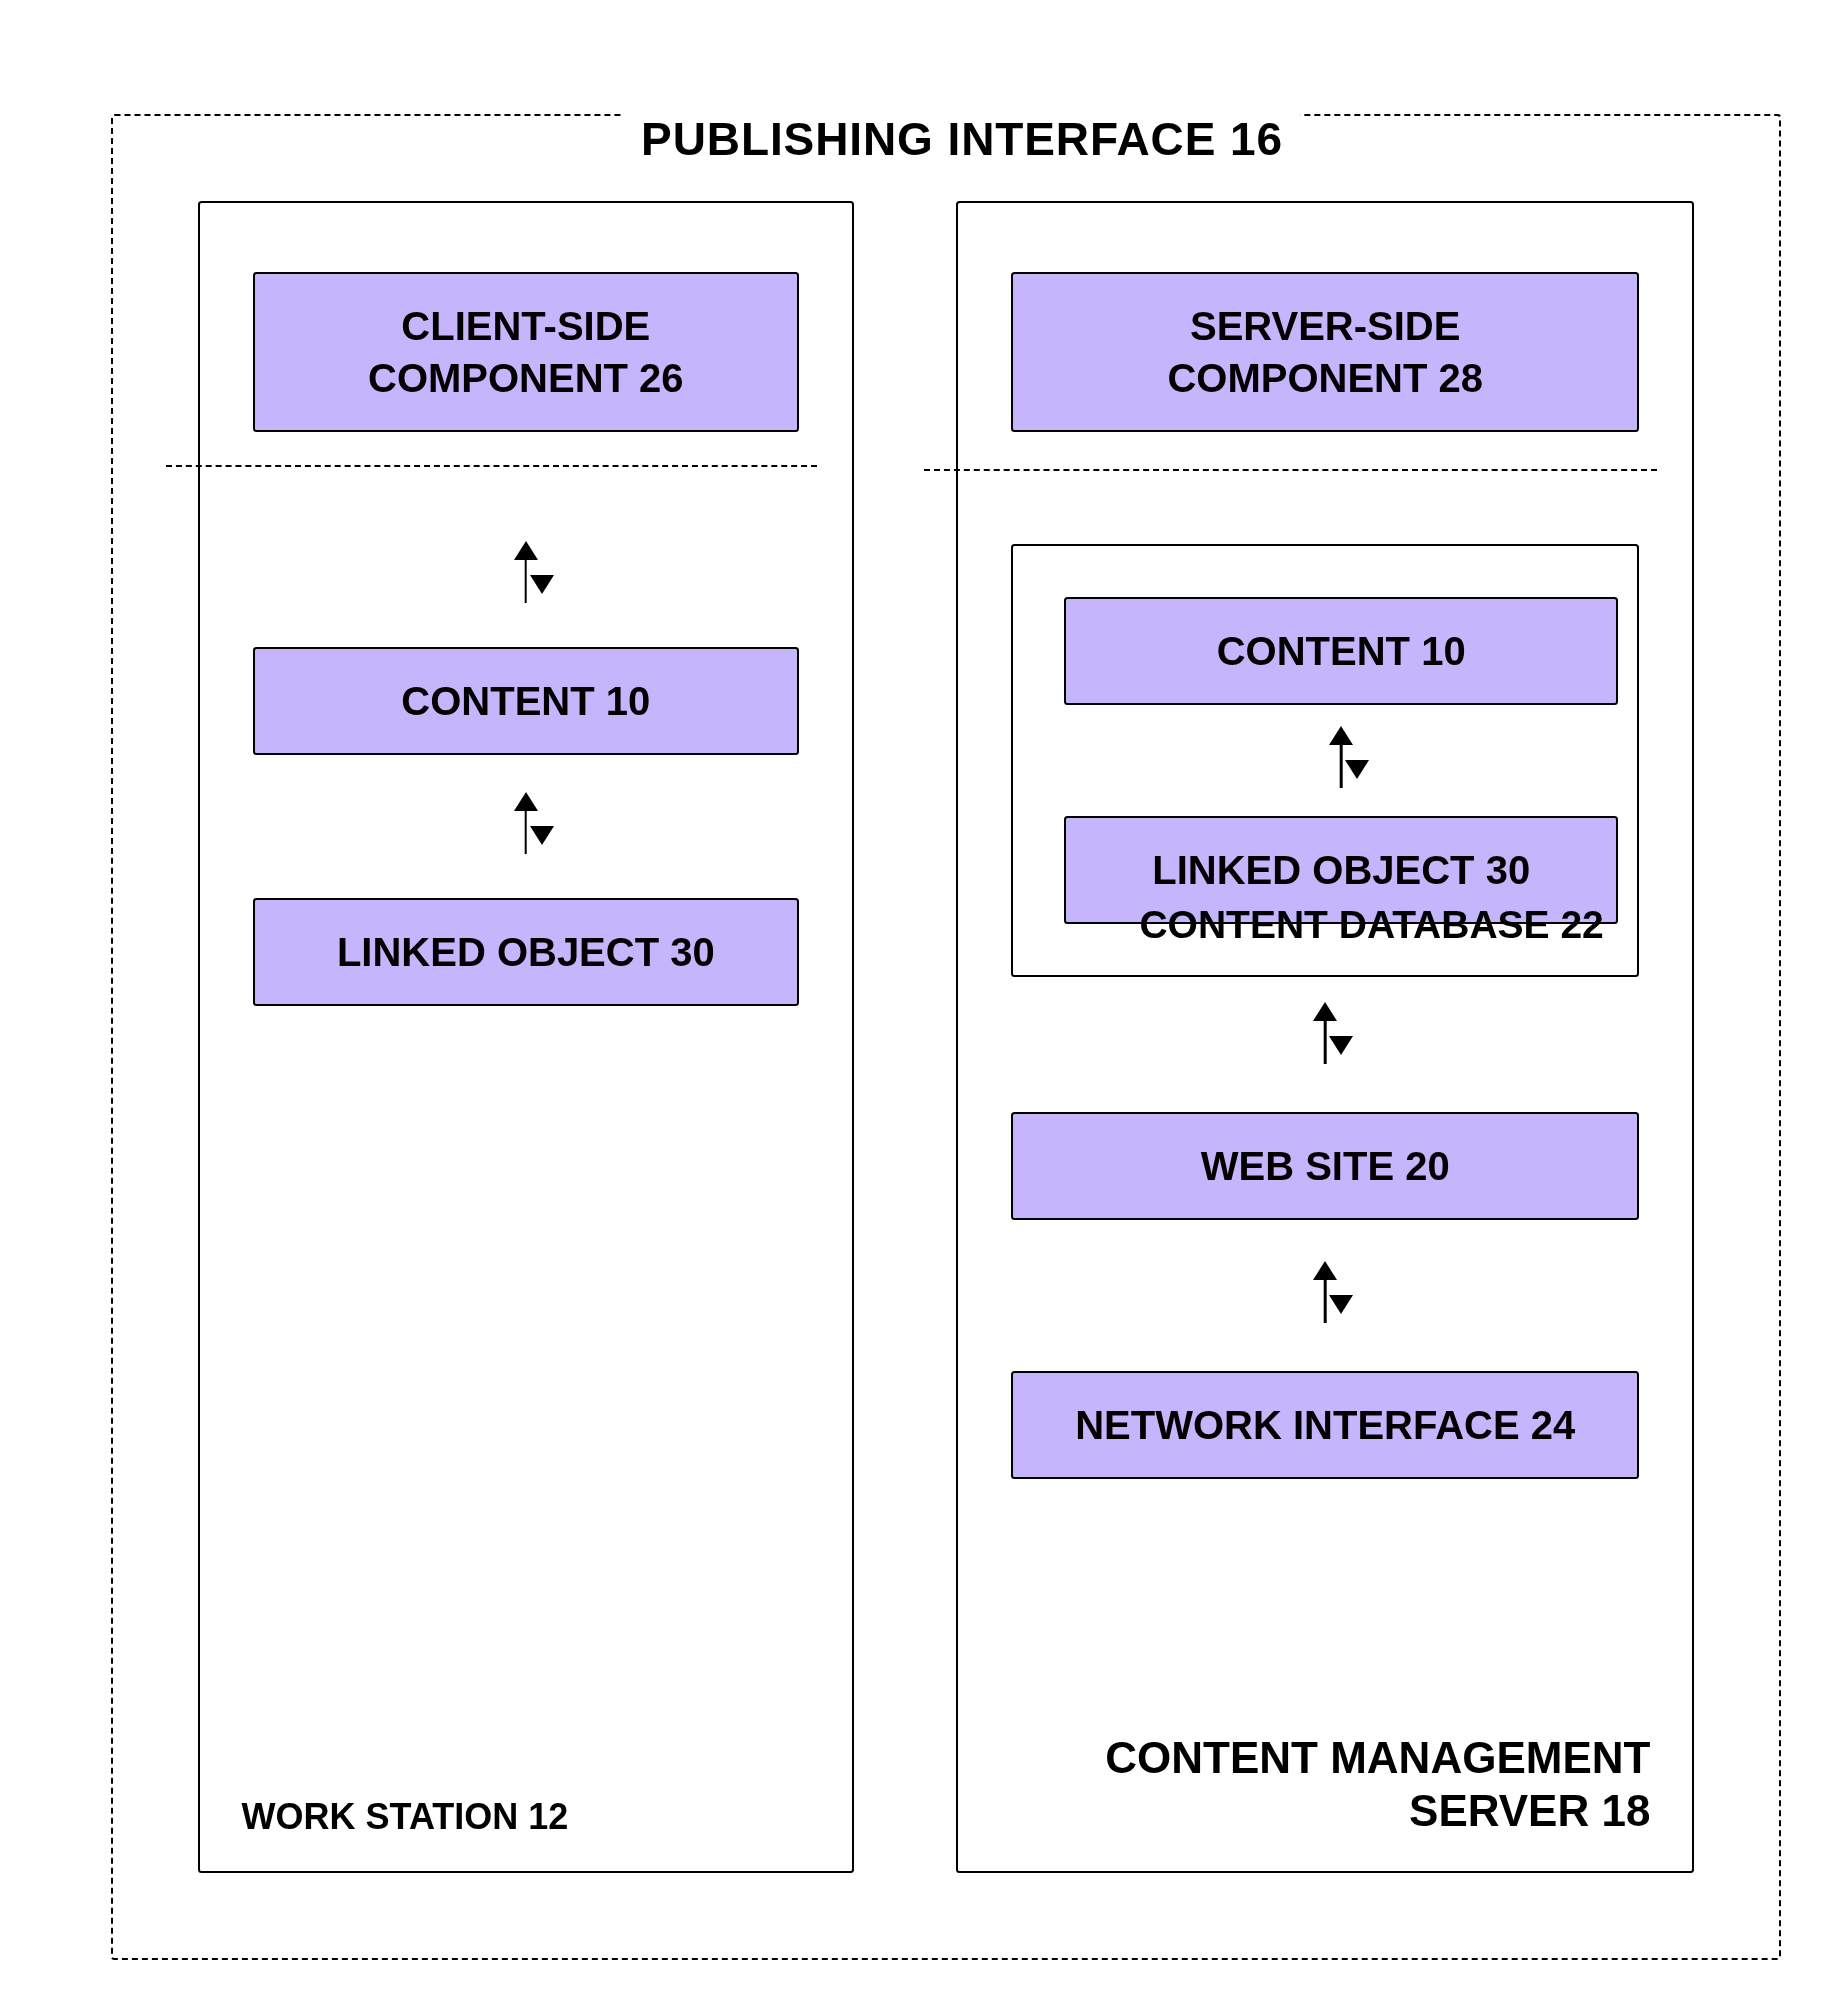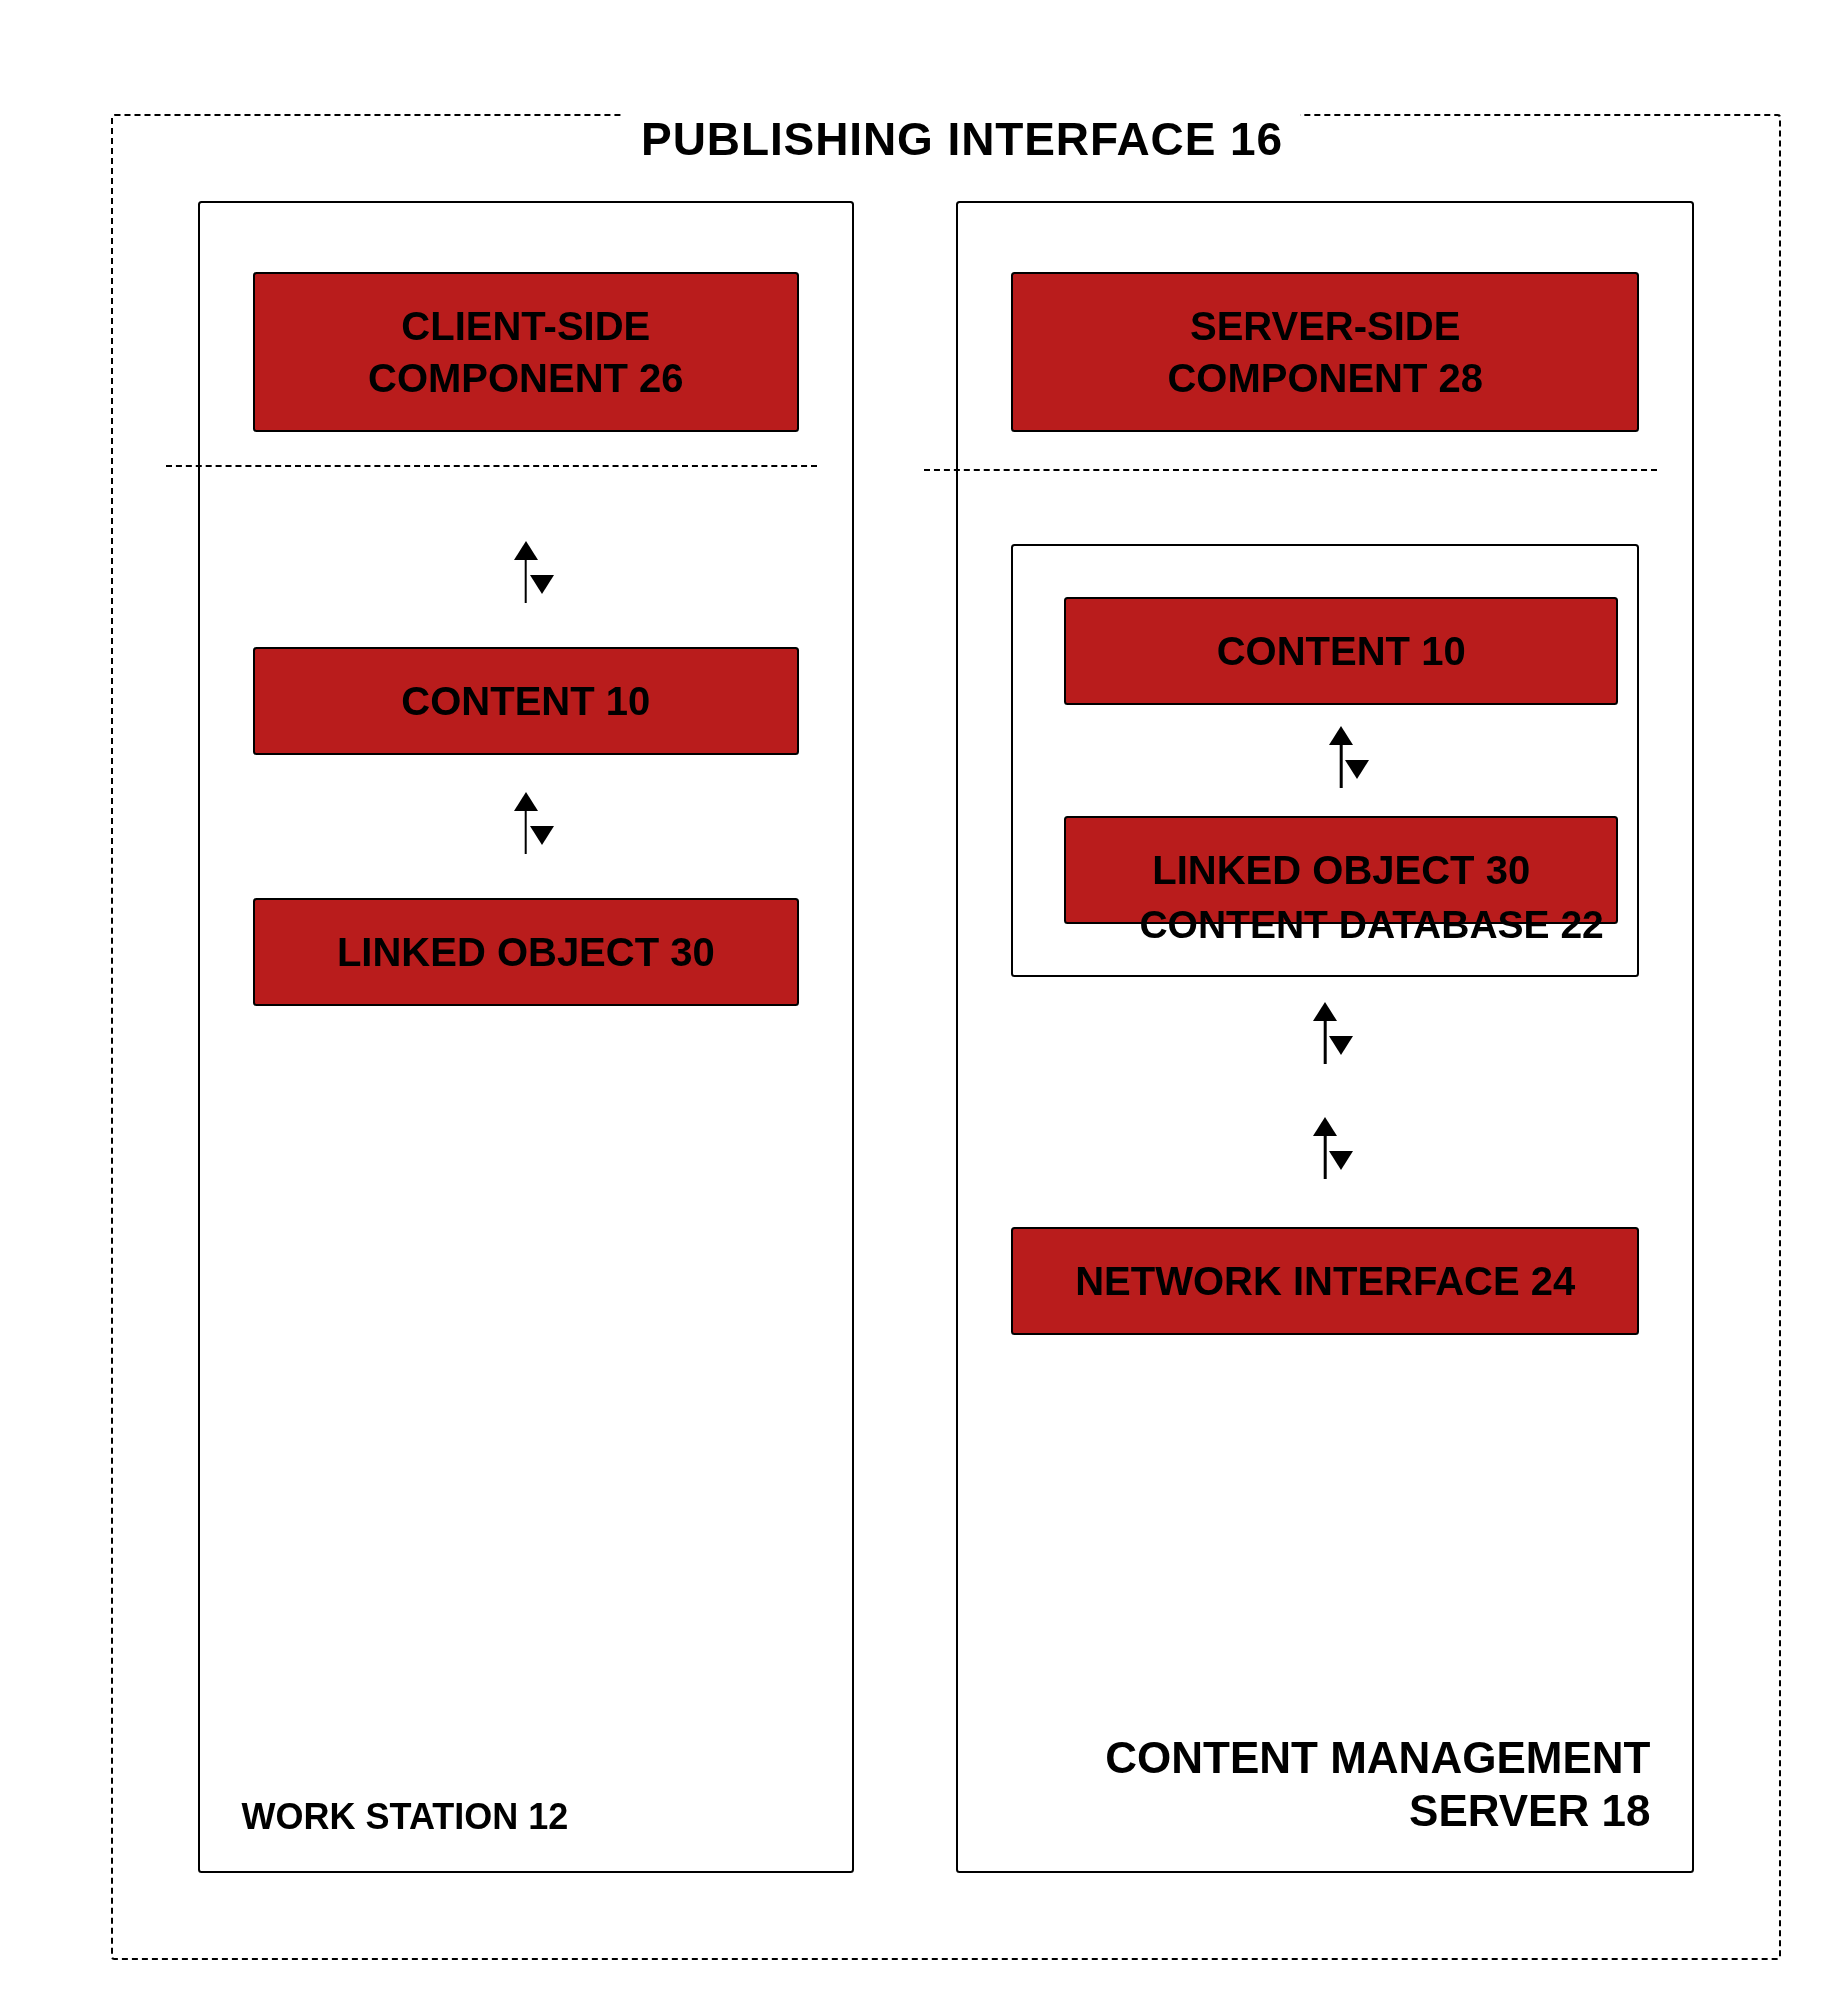--- a/index.html
+++ b/index.html
@@ -104,21 +104,21 @@
 
     
     .box {
       border: 2.6px solid #000;
       border-radius: 3.5px;
       width: 100%;
       text-align: center;
       padding: 26px 17.6px;
       font-size: 40px;
       font-weight: bold;
-      background: #b91c1c;
+      background: #c4b5fd;
       line-height: 1.3;
     }
 
     
     .arrow-v {
       display: flex;
       flex-direction: column;
       align-items: center;
       justify-content: center;
       height: 79px;
@@ -239,20 +239,21 @@
 
           <div class="box">LINKED OBJECT 30</div>
 
           <span class="content-db-label">CONTENT DATABASE 22</span>
         </div>
 
         <div class="arrow-v">
           <div class="arrowhead-down"></div>
         </div>
 
+        <div class="box">WEB SITE 20</div>
 
         <div class="arrow-v">
           <div class="arrowhead-down"></div>
         </div>
 
         <div class="box">NETWORK INTERFACE 24</div>
 
         <div class="server-label" style="white-space:pre-line;">CONTENT MANAGEMENT
 SERVER 18</div>
       </div>

